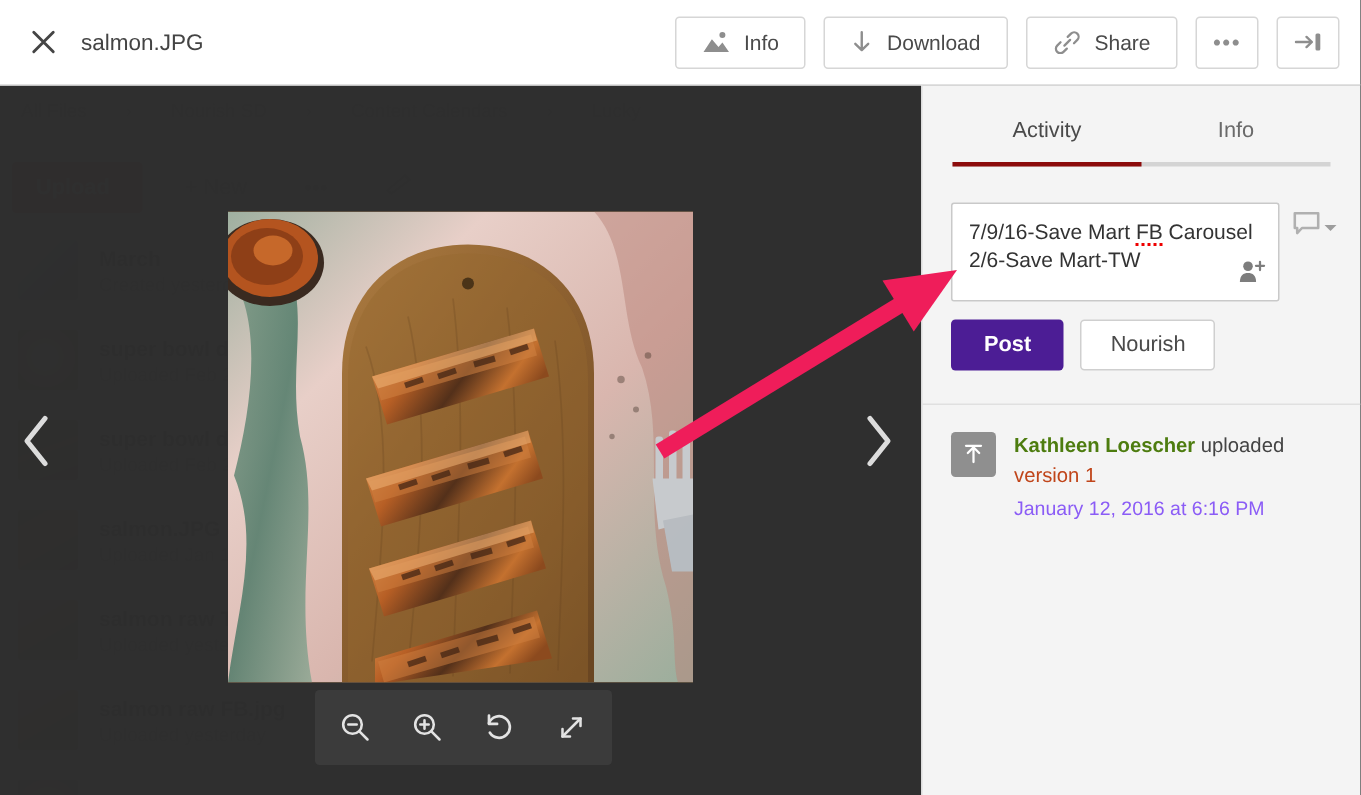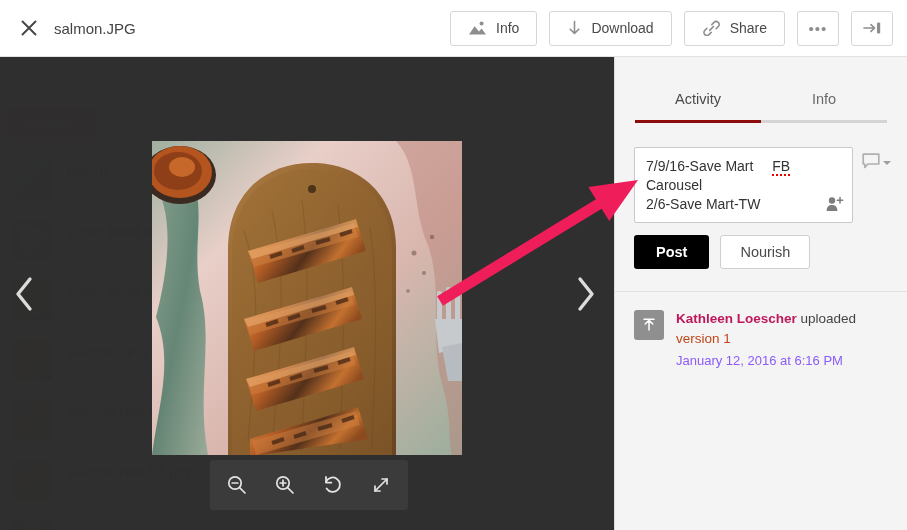--- a/index.html
+++ b/index.html
@@ -104,71 +104,71 @@
   .img-tool {
     width: 46px; height: 38px; display: flex; align-items: center;
     justify-content: center; color: #e3e3e3; cursor: pointer;
   }
 
   
   .panel {
     position: absolute; top: 57px; right: 0; width: 293px; bottom: 0;
     background: #f4f4f4; border-left: 1px solid #dcdcdc; z-index: 25;
   }
-  .tabs { display: flex; padding: 0 20px; margin-top: 34px; justify-content: center; }
+  .tabs { display: flex; padding: 0 20px; margin-top: 22px; justify-content: center; }
   .tab {
     flex: 1; text-align: center; font-size: 14.5px; color: #4a4a4a;
     padding-bottom: 13px; cursor: pointer;
   }
   .tab.inactive { color: #6a6a6a; }
   .tab-underline { margin: 0 20px; height: 3px; background: #d4d4d4; display: flex; }
   .tab-underline .active-bar { width: 50%; background: #8c0b0b; height: 3px; }
 
   .comment-wrap { position: relative; padding: 24px 16px 0 19px; }
   .comment-row { display: flex; align-items: flex-start; }
   .comment-box {
     flex: 1; position: relative; background: #fff;
     border: 1px solid #c9c9c9; border-radius: 2px;
     padding: 9px 11px 8px 11px; min-height: 66px;
   }
   .comment-text { font-size: 14px; line-height: 19px; color: #333; }
-  .spell { border-bottom: 2px dotted #e00; padding-bottom: 0px; margin-left: 15px; }
+  .spell { border-bottom: 2px dotted #e00; padding-bottom: 0px; }
   .add-person {
     position: absolute; right: 8px; bottom: 6px; color: #7d7d7d; cursor: pointer;
   }
   .bubble-menu {
     display: flex; align-items: center; gap: 3px;
     margin-left: 9px; margin-top: 6px; color: #9d9d9d; cursor: pointer;
   }
   .caret { width: 0; height: 0; border-left: 4px solid transparent;
            border-right: 4px solid transparent; border-top: 4px solid #9d9d9d; }
 
   .comment-actions { display: flex; gap: 11px; padding: 12px 0 0 19px; }
   .btn-post {
-    background: #000000; color: #fff; border: none; border-radius: 3px;
+    background: #4c1d95; color: #fff; border: none; border-radius: 3px;
     font-size: 14.5px; font-weight: 700; padding: 8px 22px; cursor: pointer;
     font-family: "Liberation Sans", sans-serif;
   }
   .btn-cancel {
     background: #fff; color: #4a4a4a; border: 1px solid #cfcfcf;
     border-radius: 3px; font-size: 14.5px; padding: 8px 19px; cursor: pointer;
     font-family: "Liberation Sans", sans-serif;
   }
 
   .panel-divider { height: 1px; background: #e0e0e0; margin: 22px 0 0 0; }
 
   .activity-item { display: flex; gap: 12px; padding: 18px 16px 0 19px; }
   .activity-icon {
     width: 30px; height: 30px; flex: 0 0 30px; border-radius: 3px;
     background: #8f8f8f; color: #fff;
     display: flex; align-items: center; justify-content: center;
   }
   .activity-body { display: flex; flex-direction: column; gap: 2px; }
   .act-line { font-size: 13.5px; color: #444; line-height: 18px; }
-  .act-user { font-weight: 700; color: #be185d; }
+  .act-user { font-weight: 700; color: #4d7c0f; }
   .act-version { color: #c0451a; cursor: pointer; }
   .act-time { font-size: 13px; color: #8b5cf6; margin-top: 3px; }
 
   
   .arrow-svg { position: absolute; inset: 0; z-index: 40; pointer-events: none; }
 </style>
 </head>
 <body>
 
 <div id="app">

